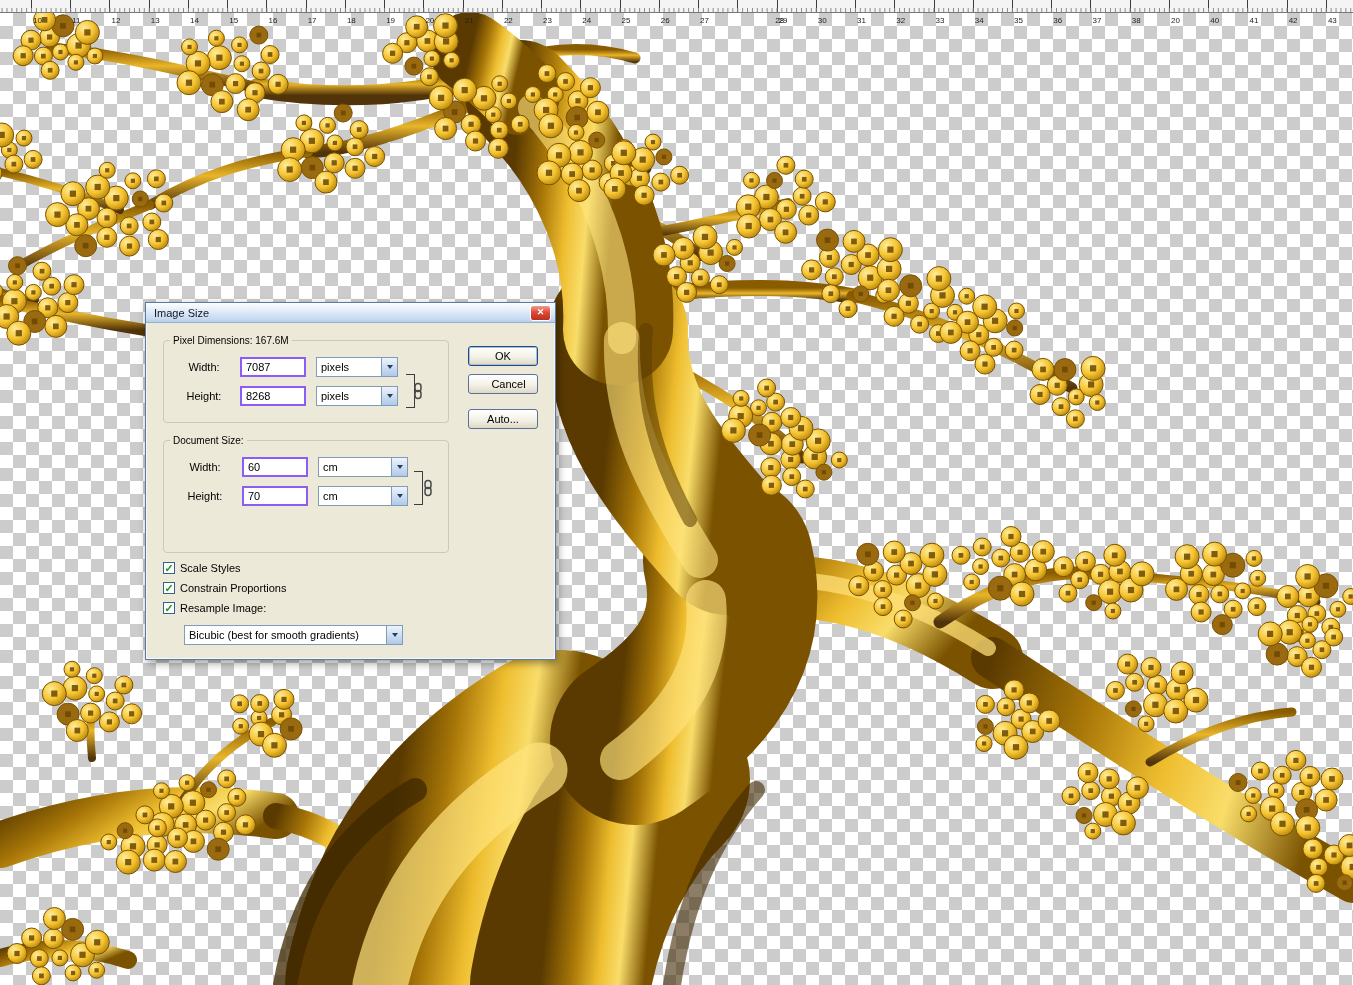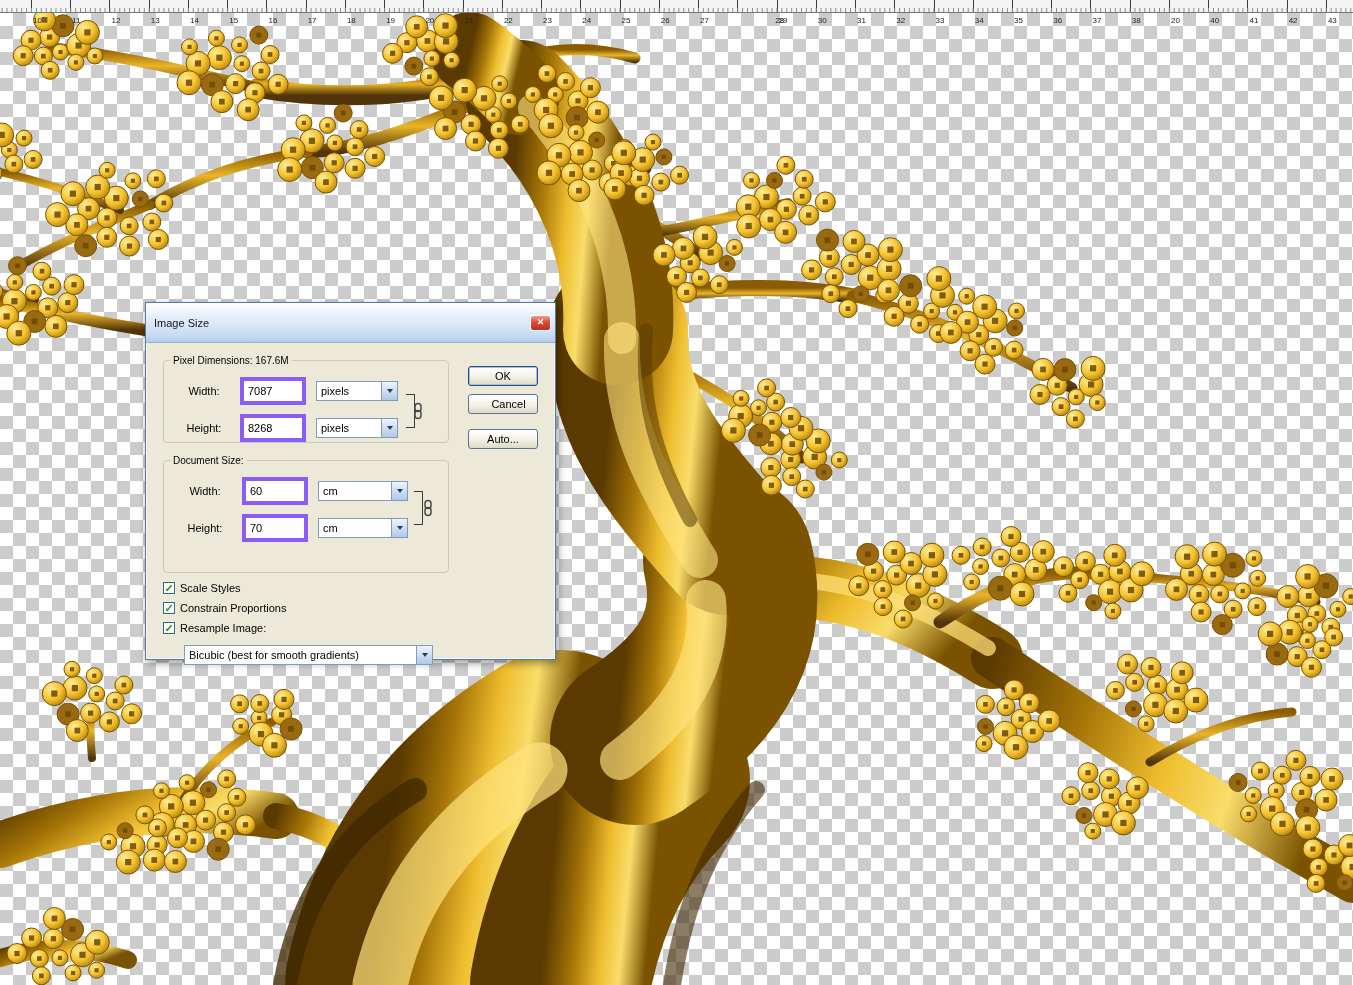--- a/index.html
+++ b/index.html
@@ -21,53 +21,53 @@
       linear-gradient(45deg,#cccccc 25%,transparent 25%,transparent 75%,#cccccc 75%),
       linear-gradient(45deg,#cccccc 25%,transparent 25%,transparent 75%,#cccccc 75%);
     background-size:26px 26px; background-position:0 0,13px 13px; }
   #tree { position:absolute; left:0; top:0; width:1353px; height:985px; z-index:2; pointer-events:none; }
 
   
   #dialog { position:absolute; left:145px; top:302px; width:411px; height:358px; z-index:10;
             background:#ece9d8; border:1px solid #5a7aa5;
             box-shadow:2px 3px 8px rgba(0,0,0,.4), inset 0 0 0 1px rgba(255,255,255,.6);
             font-size:11px; color:#000; }
-  .titlebar { height:40px; display:flex; align-items:center; padding:0 4px 0 8px;
+  .titlebar { height:20px; display:flex; align-items:center; padding:0 4px 0 8px;
               background:linear-gradient(to bottom,#fdfeff,#e2edf9 40%,#c6daf1 85%,#b3cde9);
               border-bottom:1px solid #96b1cf; }
   .title { flex:1; font-size:11px; color:#15151f; }
   .close { width:21px; height:16px; border-radius:3px; border:1px solid #fff; cursor:pointer;
            background:linear-gradient(to bottom,#f09c90,#dd4a36 45%,#bb2f1e);
            color:#fff; font-size:9px; line-height:13px; text-align:center; font-weight:bold;
            padding:0; font-family:"Liberation Sans",sans-serif; }
   .dbody { position:relative; height:334px; }
 
   fieldset.groupbox { position:absolute; left:17px; width:286px; border:1px solid #cdc9b8;
            border-radius:4px; padding:2px 0 8px 0; }
   fieldset.groupbox legend { margin-left:6px; padding:0 3px; font-size:10px; }
   #gb-pixel { top:12px; height:88px; }
   #gb-doc   { top:112px; height:118px; }
 
   .row { display:flex; align-items:center; margin:9px 0 0 10px; }
   .lbl { width:60px; text-align:center; margin-right:6px; }
   #gb-doc .lbl { width:62px; }
-  .field { width:66px; height:28px; border:4px solid #8b5cf6; padding-left:4px;
+  .field { width:66px; height:20px; border:2px solid #8b5cf6; padding-left:4px;
            font:11px "Liberation Sans",sans-serif; background:#fff; }
   #gb-doc .field { width:66px; }
 
   .combo { position:relative; width:82px; height:20px; margin-left:10px; background:#fff;
            border:1px solid #7f9db9; display:flex; align-items:center; cursor:default; }
   #gb-doc .combo { width:90px; }
   .combo-text { flex:1; padding-left:4px; font-size:11px; white-space:nowrap; overflow:hidden; }
   .combo-btn { width:16px; height:100%; border-left:1px solid #7f9db9; flex:0 0 16px;
            background:linear-gradient(#eef3fb,#cfdef3 50%,#b0c9e8); display:flex;
            align-items:center; justify-content:center; }
   .arr { width:0; height:0; border-left:3.5px solid transparent; border-right:3.5px solid transparent;
          border-top:4px solid #24405e; }
-  #resample-combo { position:absolute; left:38px; top:302px; width:249px; margin:0; }
+  #resample-combo { position:absolute; left:38px; top:302px; width:219px; margin:0; }
 
   .bracket { position:absolute; width:9px; border:1px solid #3c3c3c; border-left:none; }
   #bracket-pixel { left:260px; top:51px; height:34px; }
   #bracket-doc   { left:268px; top:148px; height:34px; }
   .chain { position:absolute; }
   #chain-pixel { left:266px; top:59px; }
   #chain-doc   { left:276px; top:156px; }
 
   .btn { position:absolute; left:322px; width:70px; height:20px; border:1px solid #5b719a;
          border-radius:3px; background:linear-gradient(#ffffff,#f3f1e6 55%,#ded9c5);

